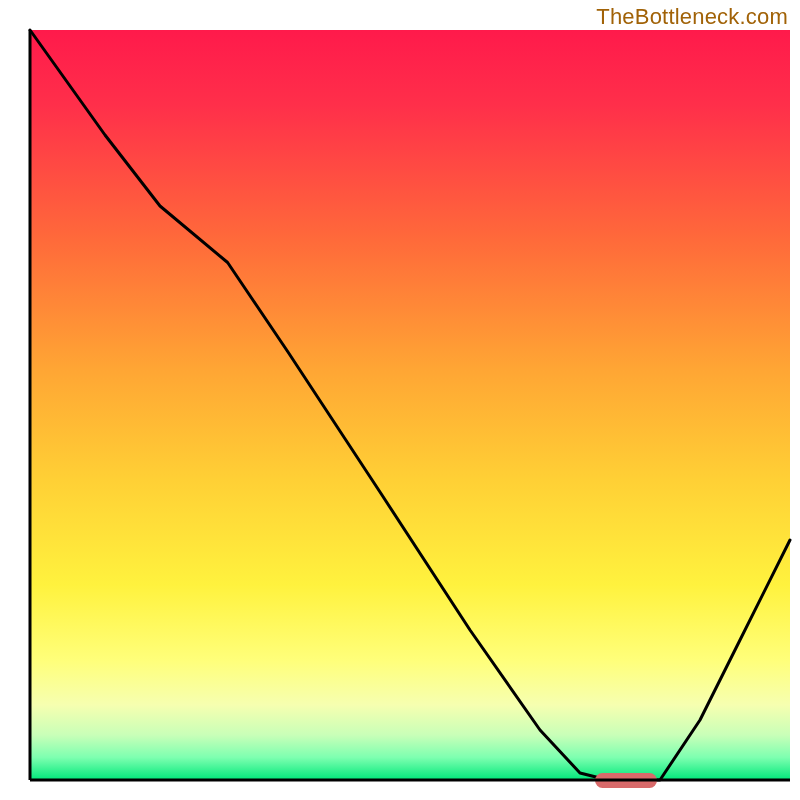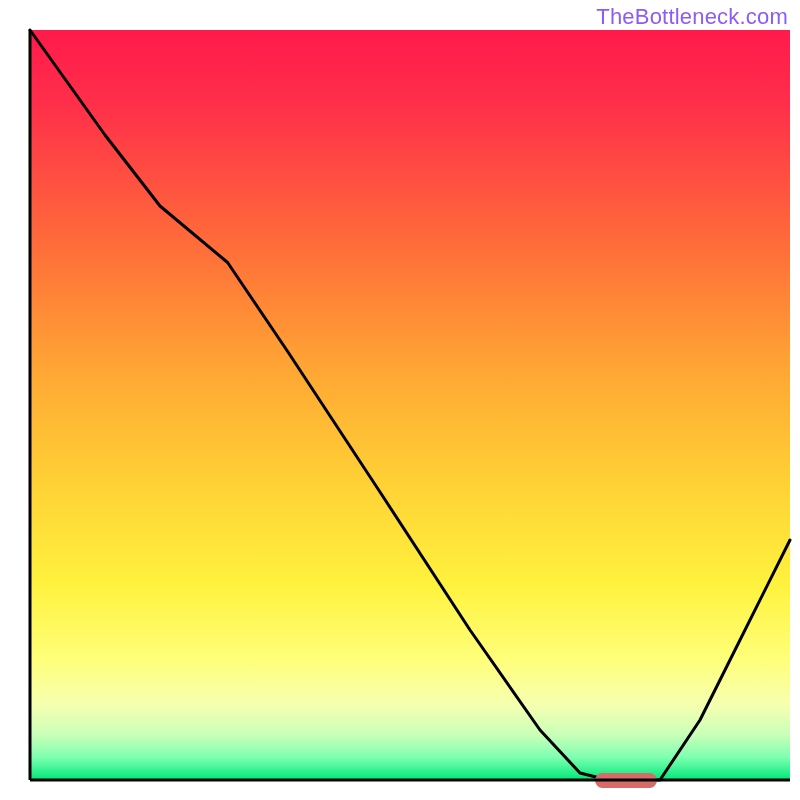--- a/index.html
+++ b/index.html
@@ -14,21 +14,21 @@
     position: relative;
     width: 800px;
     height: 800px;
   }
   .watermark {
     position: absolute;
     top: 4px;
     right: 12px;
     font-size: 22px;
     font-weight: 500;
-    color: #8b5cf6;
+    color: #a16207;
     letter-spacing: 0.2px;
   }
   svg.plot {
     position: absolute;
     left: 0;
     top: 0;
   }
 </style>
 </head>
 <body>

